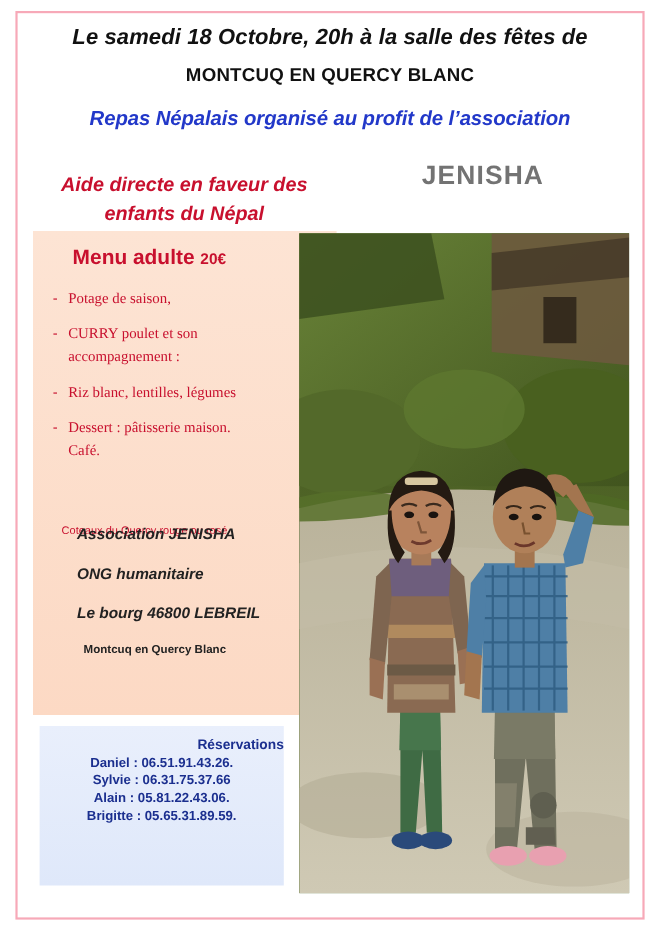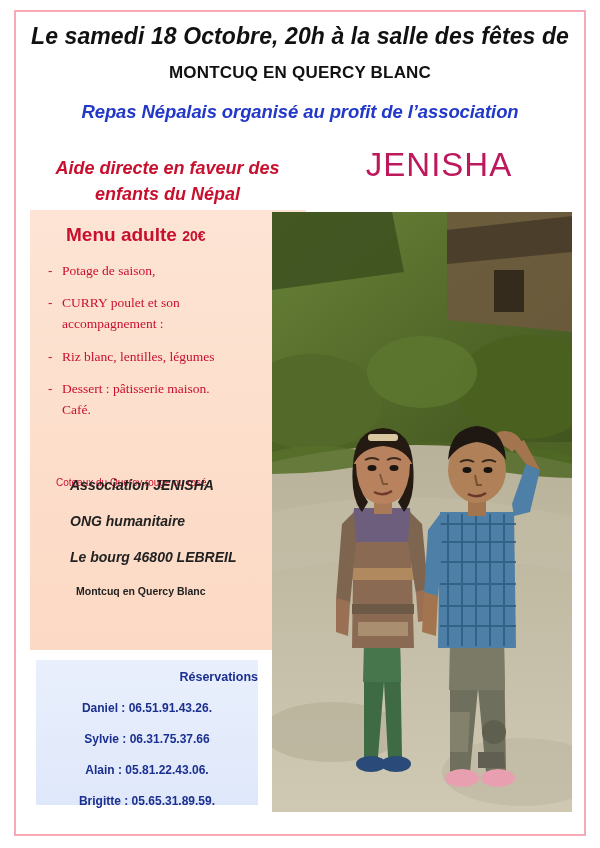--- a/index.html
+++ b/index.html
@@ -27,21 +27,21 @@
     box-sizing: border-box;
   }
   .header {
     position: absolute;
     left: 30px;
     top: 22px;
     width: 540px;
     text-align: center;
   }
   .line-date {
-    font-size: 23px;
+    font-size: 20px;
     font-weight: bold;
     font-style: italic;
     color: #111111;
     letter-spacing: 0.1px;
     line-height: 1.25;
   }
   .line-place {
     margin-top: 12px;
     font-size: 17px;
     font-weight: bold;
@@ -57,23 +57,23 @@
     letter-spacing: -0.1px;
   }
   .jenisha-block {
     position: absolute;
     left: 300px;
     top: 148px;
     width: 278px;
     text-align: center;
   }
   .jenisha {
-    font-size: 33px;
-    font-weight: normal;
-    color: #be185d;
+    font-size: 24px;
+    font-weight: bold;
+    color: #737373;
     letter-spacing: 1px;
     line-height: 1;
   }
   .aide-block {
     position: absolute;
     left: 55px;
     top: 155px;
     width: 225px;
   }
   .aide-line {
@@ -183,21 +183,21 @@
     background: linear-gradient(180deg, #e9effc 0%, #dfe8fa 100%);
   }
   .resa-title {
     margin-top: 10px;
     text-align: right;
     font-size: 12.5px;
     font-weight: bold;
     color: #1b2f8f;
   }
   .resa-item {
-    margin-top: 17px;
+    margin-top: 2px;
     text-align: center;
     font-size: 12px;
     font-weight: bold;
     color: #1b2f8f;
   }
 </style>
 </head>
 <body>
 
 <div class="poster">

